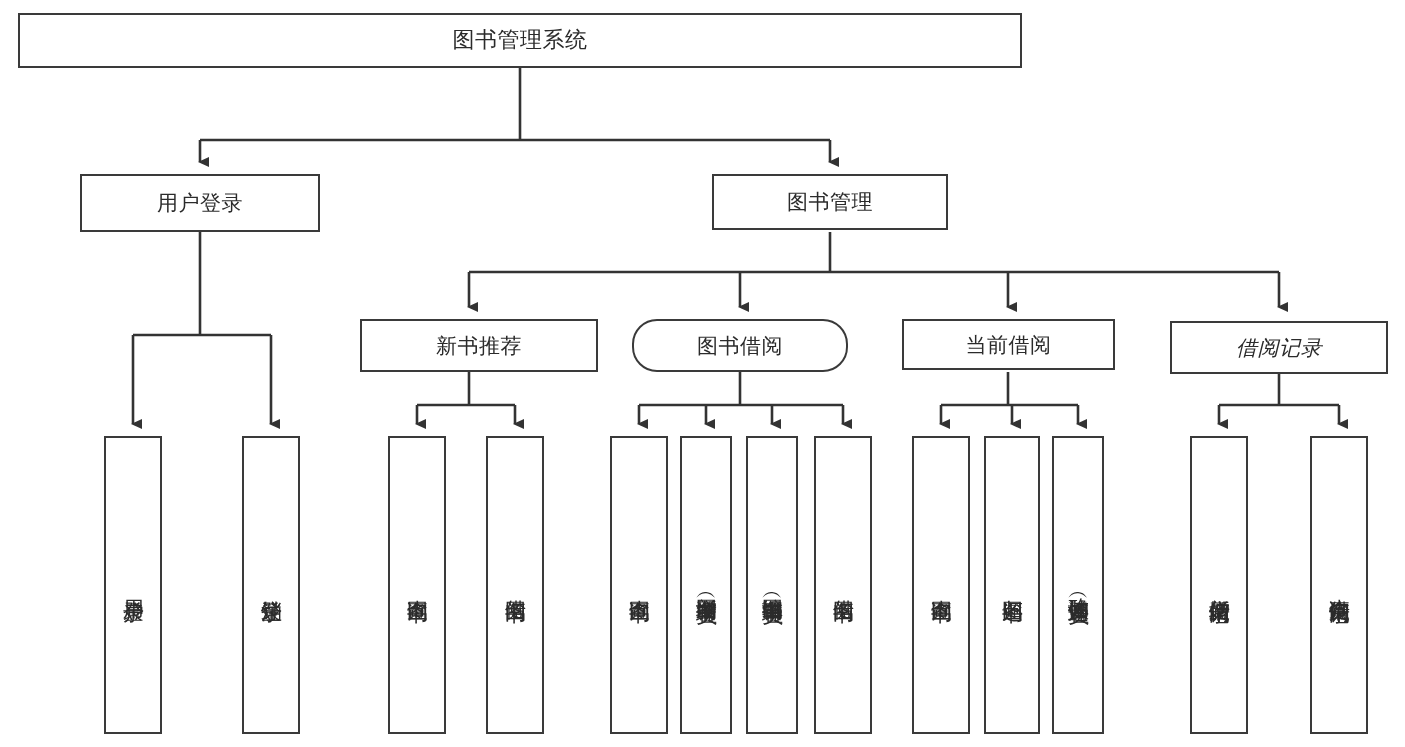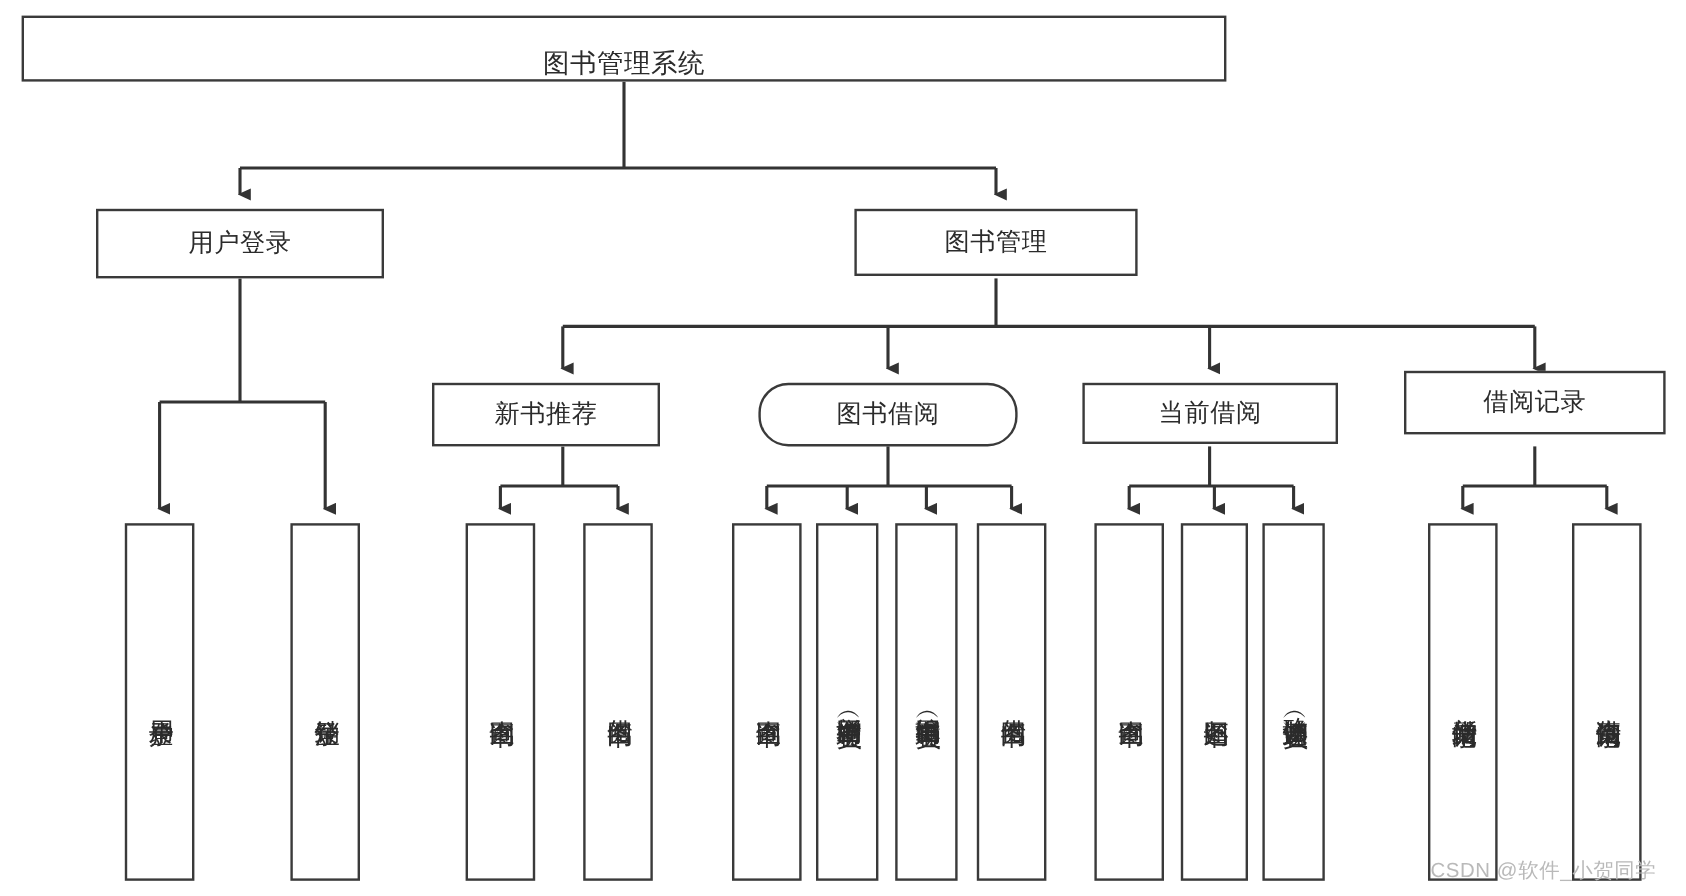--- a/index.html
+++ b/index.html
@@ -35,21 +35,20 @@
     justify-content: center;
     color: #2b2b2b;
   }
   .node.horizontal {
     font-size: 21px;
     letter-spacing: 0.5px;
     line-height: 1.2;
   }
   .node.root {
     font-size: 22px;
-    align-items: flex-end;
   }
   .node.leaf {
     align-items: center;
     justify-content: center;
     padding: 4px 0;
   }
   .vtext {
     writing-mode: vertical-rl;
     text-orientation: upright;
     font-size: 21px;
@@ -125,30 +124,30 @@
     <span>图书管理系统</span>
   </div>
 
   <div class="node horizontal" style="left:80px; top:174px; width:240px; height:58px;">
     <span>用户登录</span>
   </div>
   <div class="node horizontal" style="left:712px; top:174px; width:236px; height:56px;">
     <span>图书管理</span>
   </div>
 
-  <div class="node horizontal" style="left:360px; top:319px; width:190px; height:53px;">
+  <div class="node horizontal" style="left:360px; top:319px; width:238px; height:53px;">
     <span>新书推荐</span>
   </div>
   <div class="node horizontal" style="left:632px; top:319px; width:216px; height:53px;border-radius:25px;">
     <span>图书借阅</span>
   </div>
   <div class="node horizontal" style="left:902px; top:319px; width:213px; height:51px;">
     <span>当前借阅</span>
   </div>
-  <div class="node horizontal" style="left:1170px; top:309px; width:218px; height:53px;">
+  <div class="node horizontal" style="left:1170px; top:321px; width:218px; height:53px;font-style:italic;">
     <span>借阅记录</span>
   </div>
 
   <div class="node leaf" style="left:104px; top:436px; width:58px; height:298px;">
     <span class="vtext">用户登录</span>
   </div>
   <div class="node leaf" style="left:242px; top:436px; width:58px; height:298px;">
     <span class="vtext">注销登录</span>
   </div>
   <div class="node leaf" style="left:388px; top:436px; width:58px; height:298px;">
@@ -178,17 +177,14 @@
   <div class="node leaf" style="left:1052px; top:436px; width:52px; height:298px;">
     <span class="vtext">确认归还（管理员）</span>
   </div>
   <div class="node leaf" style="left:1190px; top:436px; width:58px; height:298px;">
     <span class="vtext">新增借阅记录</span>
   </div>
   <div class="node leaf" style="left:1310px; top:436px; width:58px; height:298px;">
     <span class="vtext">查询借阅记录</span>
   </div>
 
-  <div class="watermark" style="left:1192px; top:714px;">
-    <span>CSDN @软件_小贺同学</span>
-  </div>
 
 </div>
 
 </body></html>

